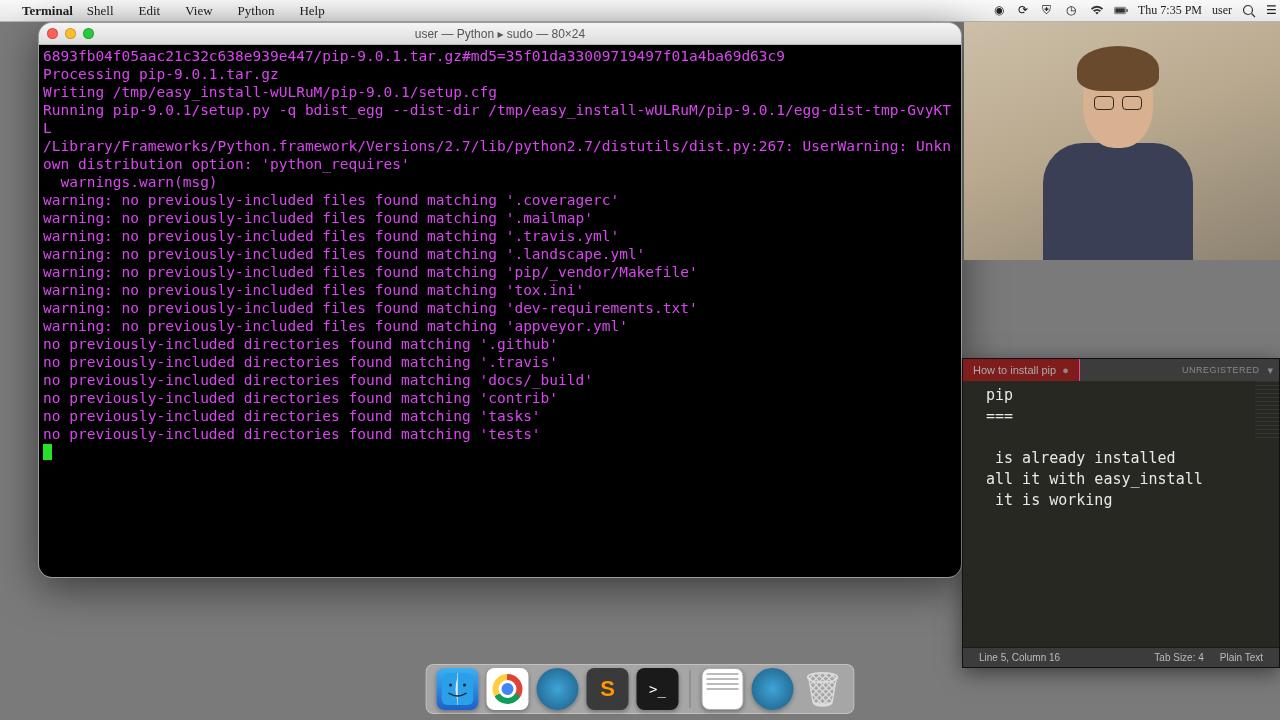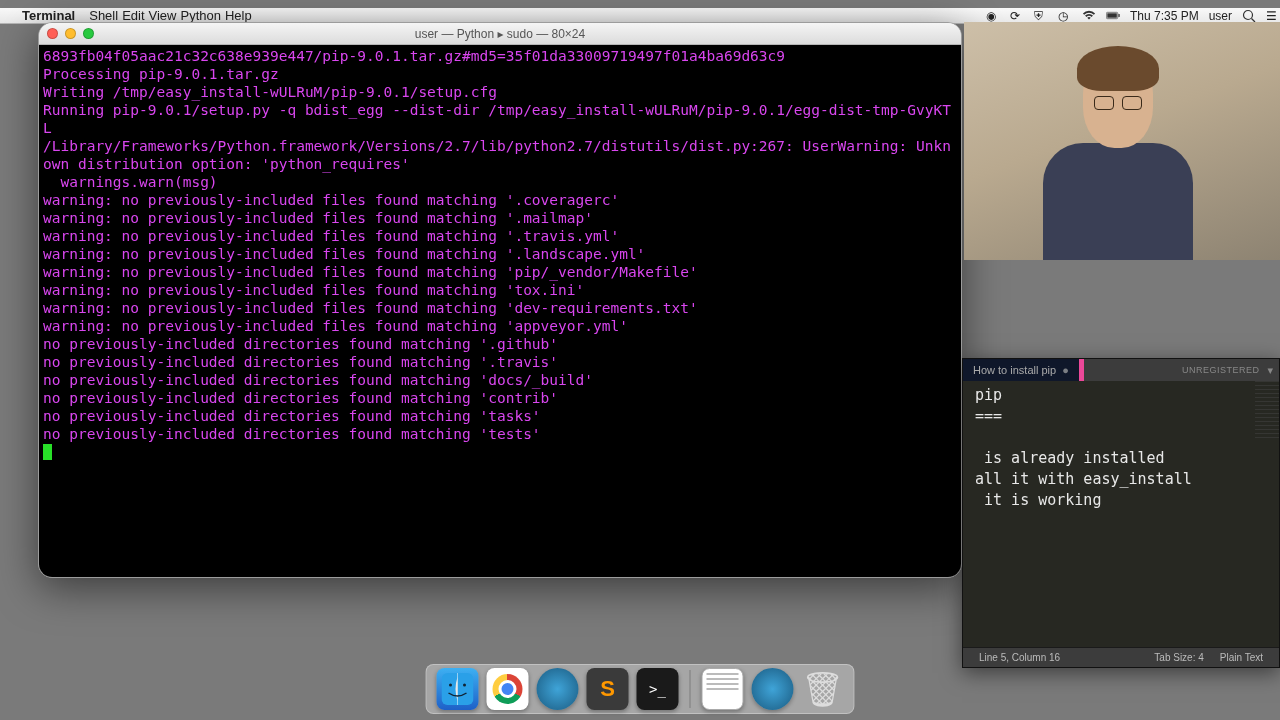--- a/index.html
+++ b/index.html
@@ -4,29 +4,29 @@
 <style>
 * { box-sizing: border-box; margin: 0; padding: 0; }
 body {
   width: 1280px; height: 720px;
   background: #7a7a7a;
   font-family: -apple-system, "Helvetica Neue", Helvetica, Arial, sans-serif;
   overflow: hidden; position: relative;
 }
 
 .menubar {
-  position: absolute; top: 8px; left: 0; right: 0; height: 16px;
+  position: absolute; top: 0; left: 0; right: 0; height: 22px;
   background: linear-gradient(#f9f9f9,#e8e8e8);
   border-bottom: 1px solid #b5b5b5;
   display: flex; align-items: center;
-  font-size: 13px; color: #222;
+  font-size: 13px; color: #222; font-family: Liberation Serif, serif;
 }
 .menubar .apple { margin: 0 12px 0 10px; font-size: 14px; }
 .menubar .app-name { font-weight: 600; margin-right: 14px; }
-.menubar .menu-item { margin-right: 4px; cursor: default; }
+.menubar .menu-item { margin-right: 25px; cursor: default; }
 .menubar .spacer { flex: 1; }
 .menubar .status-item { margin-left: 10px; font-size: 12px; display: flex; align-items: center; }
 .menubar .status-icon { width: 14px; text-align: center; }
 
 .terminal-window {
   position: absolute; top: 22px; left: 38px;
   width: 924px; height: 556px;
   background: #e6e6e6;
   border: 1px solid #9c9c9c;
   border-radius: 14px;
@@ -98,25 +98,25 @@
   border: 1px solid #111;
   box-shadow: 0 5px 20px rgba(0,0,0,0.5);
   display: flex; flex-direction: column;
   font-size: 12px;
 }
 .editor-tabs {
   height: 22px; background: #3c3c3c;
   display: flex; align-items: center;
   color: #aaa; font-size: 11px;
 }
-.editor-tabs .tab { padding: 0 10px; height: 100%; display: flex; align-items: center; background: #0f172a; border-right: 5px solid #ec4899; }
+.editor-tabs .tab { padding: 0 10px; height: 100%; display: flex; align-items: center; background: #7f1d1d; border-right: 1px solid #ec4899; }
 .editor-tabs .tab .dot-mark { margin-left: 6px; opacity: 0.7; }
 .editor-tabs .unreg { margin-left: auto; margin-right: 2px; font-size: 9px; letter-spacing: 0.5px; color: #888; }
 .editor-body {
-  flex: 1; padding: 4px 12px;
+  flex: 1; padding: 4px 23px;
   color: #e8e8e8;
   font-family: "Menlo","Monaco",monospace;
   font-size: 15px; line-height: 21px;
   white-space: pre;
   overflow: hidden; position: relative;
 }
 .editor-body .minimap {
   position: absolute; top: 0; right: 0; width: 24px; height: 60px;
   background: repeating-linear-gradient(#444 0,#444 1px,transparent 1px,transparent 4px);
   opacity: 0.5;

